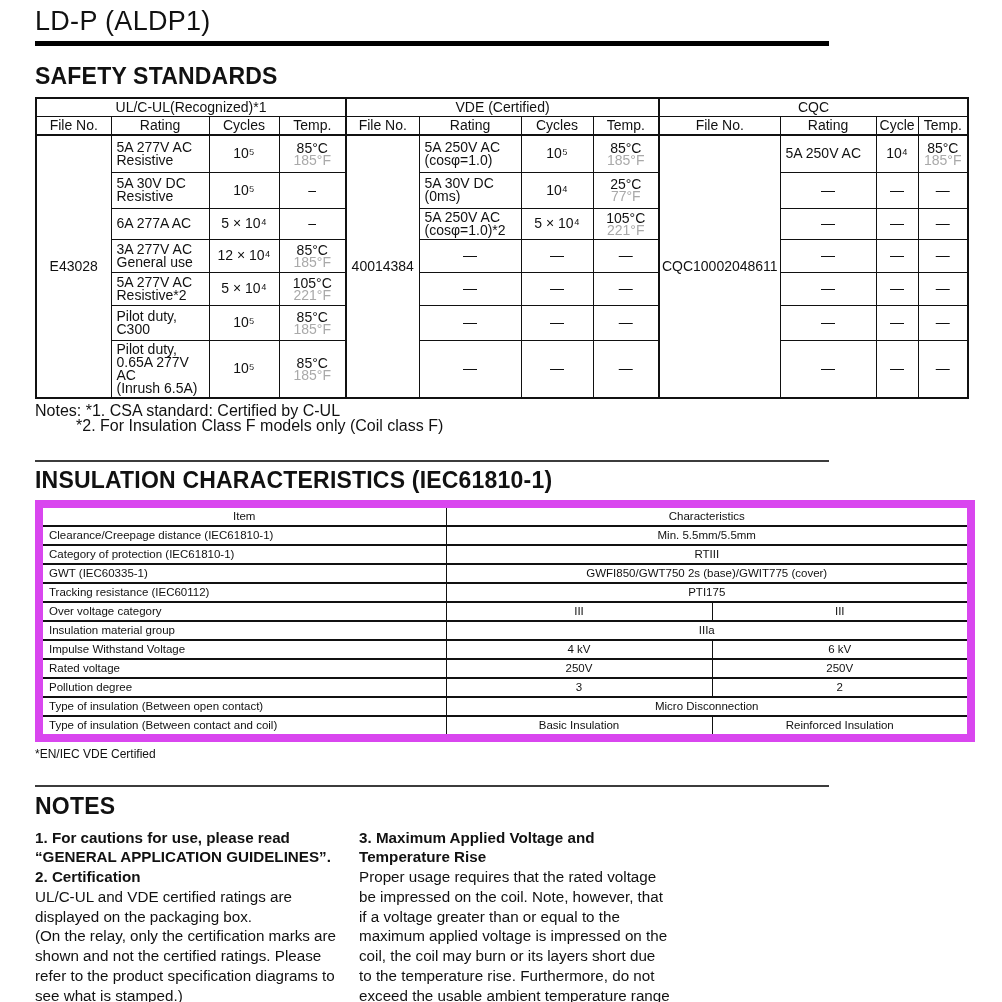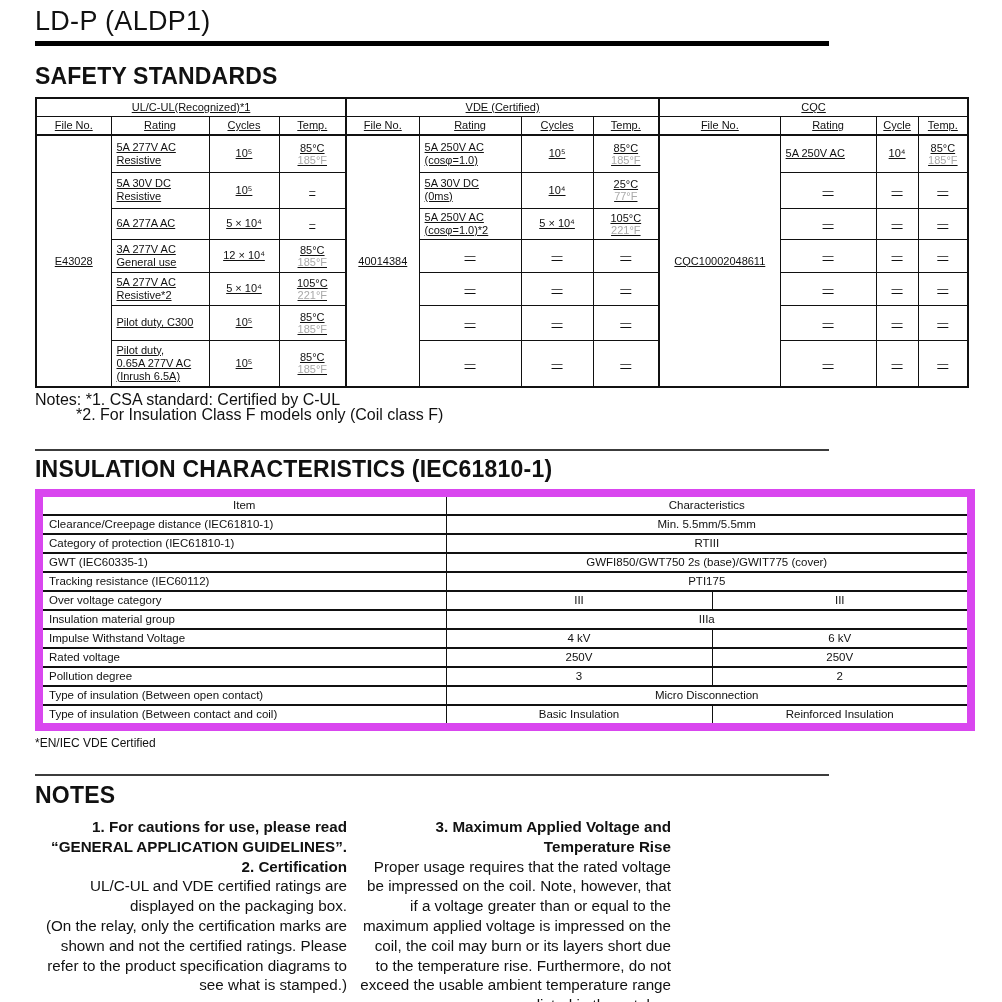--- a/index.html
+++ b/index.html
@@ -10,21 +10,21 @@
   
   .doc-title{font-size:27px;font-weight:400;letter-spacing:.3px;line-height:30px;}
   .title-rule{height:5px;background:#000;margin-top:5px;}
 
   h2{font-size:23px;font-weight:700;margin:0;letter-spacing:.2px;}
   .sec-rule{height:2px;background:#3c3c3c;}
 
   
   .safety h2{margin:17px 0 7px 0;}
   table{border-collapse:collapse;table-layout:fixed;}
-  .stable{width:932px;font-size:11px;border:2px solid #111;text-decoration:underline;}
+  .stable{width:932px;font-size:14px;border:2px solid #111;}
   .stable td{border:1px solid #111;padding:0;vertical-align:middle;line-height:13px;}
   .stable .ghdr td{height:17px;text-align:center;}
   .stable .chdr td{height:17px;text-align:center;border-bottom:2px solid #111;}
   .stable .gsep{border-left:2px solid #111;}
   .stable .file{text-align:center;}
   .stable .rating{text-align:left;padding:2px 3px 2px 5px;}
   .stable .pre{white-space:pre-line;}
   .stable .c{text-align:center;}
   .tc{display:block;line-height:12px;}
   .tf{display:block;line-height:12px;color:#a9a9a9;}
@@ -41,21 +41,21 @@
              padding:0 0 0 0;height:17px;vertical-align:middle;line-height:13px;}
   .itable .item{text-align:left;padding-left:6px;}
   .itable .val{text-align:center;}
   .ifoot{font-size:12px;margin-top:5px;line-height:14px;}
 
   
   .notes .sec-rule{margin-top:24px;}
   .notes h2{margin:6px 0 8px 0;}
   .notes-cols{display:flex;gap:12px;}
   .ncol{width:312px;font-size:15.2px;line-height:19.8px;}
-  .ncol p{margin:0;text-align:right;}
+  .ncol p{margin:0;}
   .nb{font-weight:700;}
 </style>
 </head>
 <body>
 
 <div class="page">
 
   <div class="doc-title">LD-P (ALDP1)</div>
   <div class="title-rule"></div>
 

